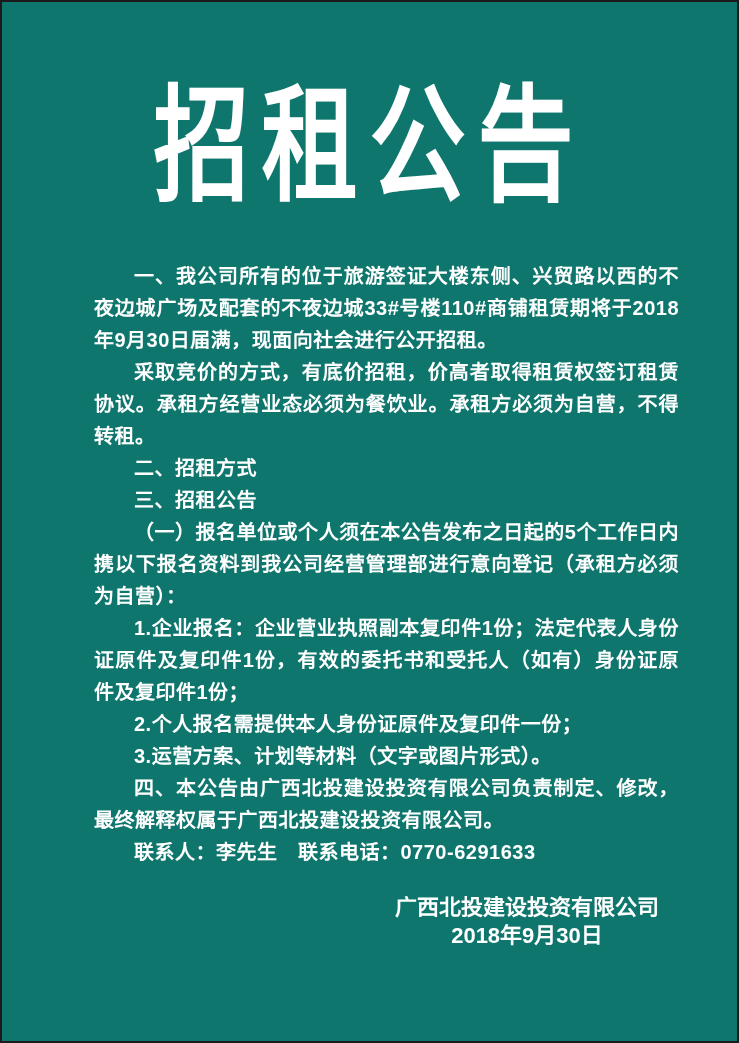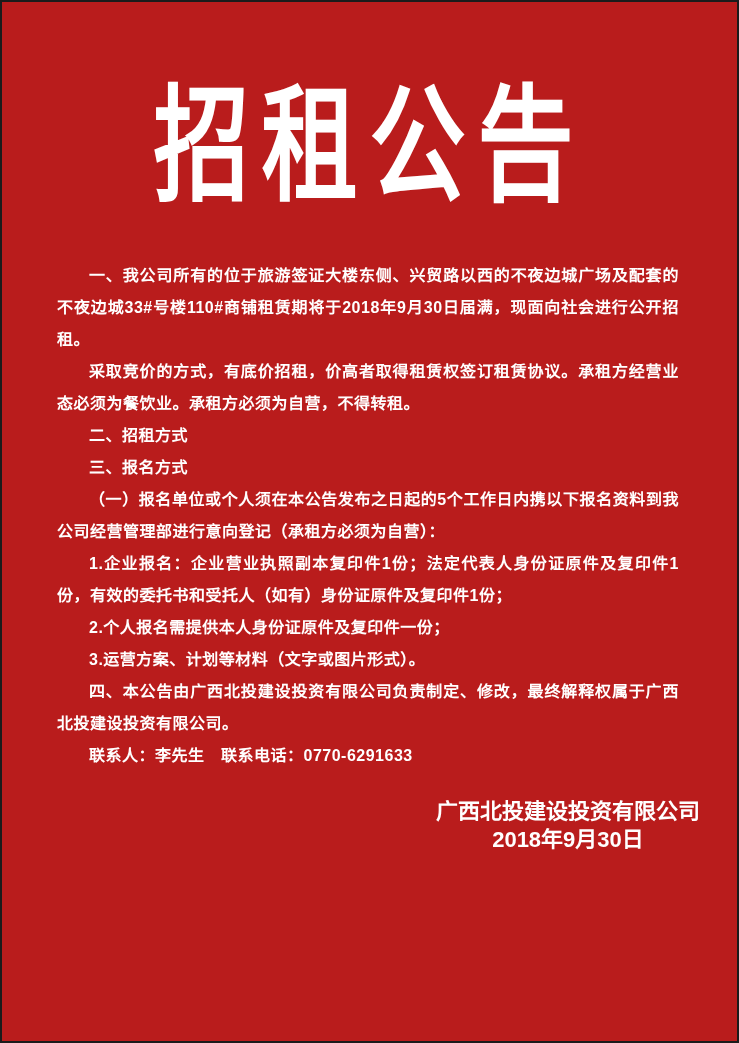--- a/index.html
+++ b/index.html
@@ -2,21 +2,21 @@
 <html lang="zh-CN"><head>
 <meta charset="utf-8">
 <style>
   * { margin: 0; padding: 0; box-sizing: border-box; }
   html, body { background: #888; }
   .page {
     position: relative;
     width: 739px;
     height: 1043px;
     margin: 0 auto;
-    background: #b91c1c;
+    background: #0f766e;
     border: 2px solid #1B1B1B;
     overflow: hidden;
     color: #FFFFFF;
     font-family: "Liberation Sans", "DejaVu Sans", sans-serif;
   }
   .title {
     margin-top: 80px;
     height: 98px;
     text-align: center;
     font-family: "DejaVu Serif", "Liberation Serif", serif;
@@ -24,32 +24,33 @@
     font-size: 96px;
     line-height: 98px;
     letter-spacing: 12px;
     transform: scaleY(1.32);
     transform-origin: center top;
     white-space: nowrap;
   }
   .body-text {
     margin-top: 80px;
     padding: 0 58px 0 55px;
-    font-size: 16px;
+    font-size: 20px;
     font-weight: bold;
     line-height: 32px;
     text-align: justify;
     letter-spacing: 0.5px;
+    margin-left: 37px;
   }
   .body-text p {
     text-indent: 2em;
   }
   .signature {
     margin-top: 26px;
-    padding-right: 37px;
+    padding-right: 78px;
     text-align: right;
   }
   .signature-inner {
     display: inline-block;
     text-align: center;
     font-size: 22px;
     font-weight: bold;
     line-height: 28px;
   }
 </style>
@@ -57,21 +58,21 @@
 <body>
 
 <div class="page">
 
   <h1 class="title">招租公告</h1>
 
   <div class="body-text">
     <p>一、我公司所有的位于旅游签证大楼东侧、兴贸路以西的不夜边城广场及配套的不夜边城33#号楼110#商铺租赁期将于2018年9月30日届满，现面向社会进行公开招租。</p>
     <p>采取竞价的方式，有底价招租，价高者取得租赁权签订租赁协议。承租方经营业态必须为餐饮业。承租方必须为自营，不得转租。</p>
     <p>二、招租方式</p>
-    <p>三、报名方式</p>
+    <p>三、招租公告</p>
     <p>（一）报名单位或个人须在本公告发布之日起的5个工作日内携以下报名资料到我公司经营管理部进行意向登记（承租方必须为自营）：</p>
     <p>1.企业报名：企业营业执照副本复印件1份；法定代表人身份证原件及复印件1份，有效的委托书和受托人（如有）身份证原件及复印件1份；</p>
     <p>2.个人报名需提供本人身份证原件及复印件一份；</p>
     <p>3.运营方案、计划等材料（文字或图片形式）。</p>
     <p>四、本公告由广西北投建设投资有限公司负责制定、修改，最终解释权属于广西北投建设投资有限公司。</p>
     <p>联系人：李先生　联系电话：0770-6291633</p>
   </div>
 
   <div class="signature">
     <div class="signature-inner">

